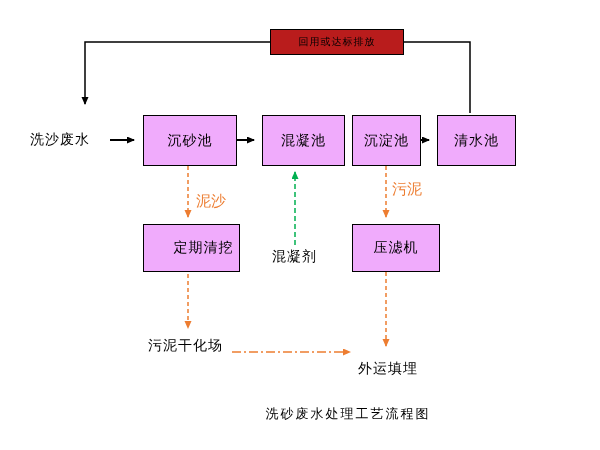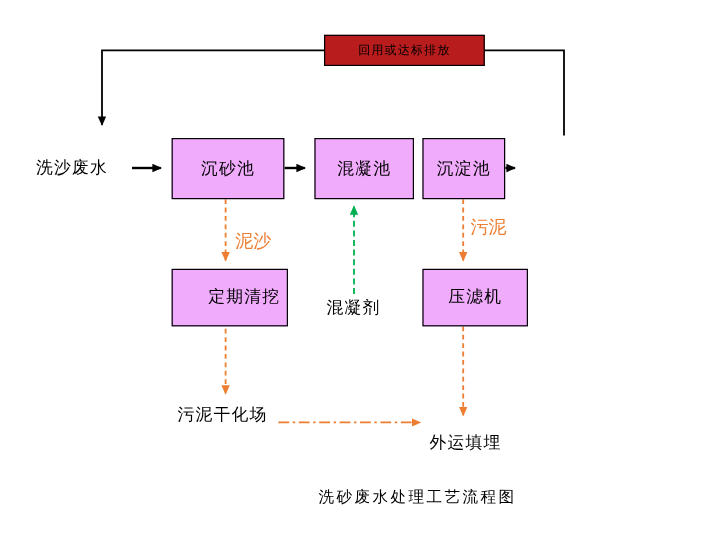--- a/index.html
+++ b/index.html
@@ -83,20 +83,21 @@
     <path d="M232,352 L350,352" fill="none" stroke="#ED7D31" stroke-width="1.5" stroke-dasharray="9 3 2 3" marker-end="url(#mOrange)"></path>
   </svg>
 
   <div class="feedback-box">回用或达标排放</div>
 
   <div class="lbl" style="left:30px;top:131px;">洗沙废水</div>
 
   <div class="node" style="left:143px;top:115px;width:94px;height:51px;">沉砂池</div>
   <div class="node" style="left:262px;top:115px;width:83px;height:51px;">混凝池</div>
   <div class="node" style="left:352px;top:115px;width:69px;height:51px;">沉淀池</div>
+  <div class="node" style="left:437px;top:115px;width:79px;height:51px;">清水池</div>
 
   <div class="lbl small orange" style="left:196px;top:192px;">泥沙</div>
   <div class="lbl small orange" style="left:392px;top:180px;">污泥</div>
 
   <div class="node" style="left:143px;top:224px;width:97px;height:48px;padding-left:24px;">定期清挖</div>
   <div class="node" style="left:352px;top:224px;width:88px;height:48px;text-align:right;">压滤机</div>
 
   <div class="lbl" style="left:272px;top:248px;">混凝剂</div>
 
   <div class="lbl" style="left:148px;top:337px;">污泥干化场</div>

